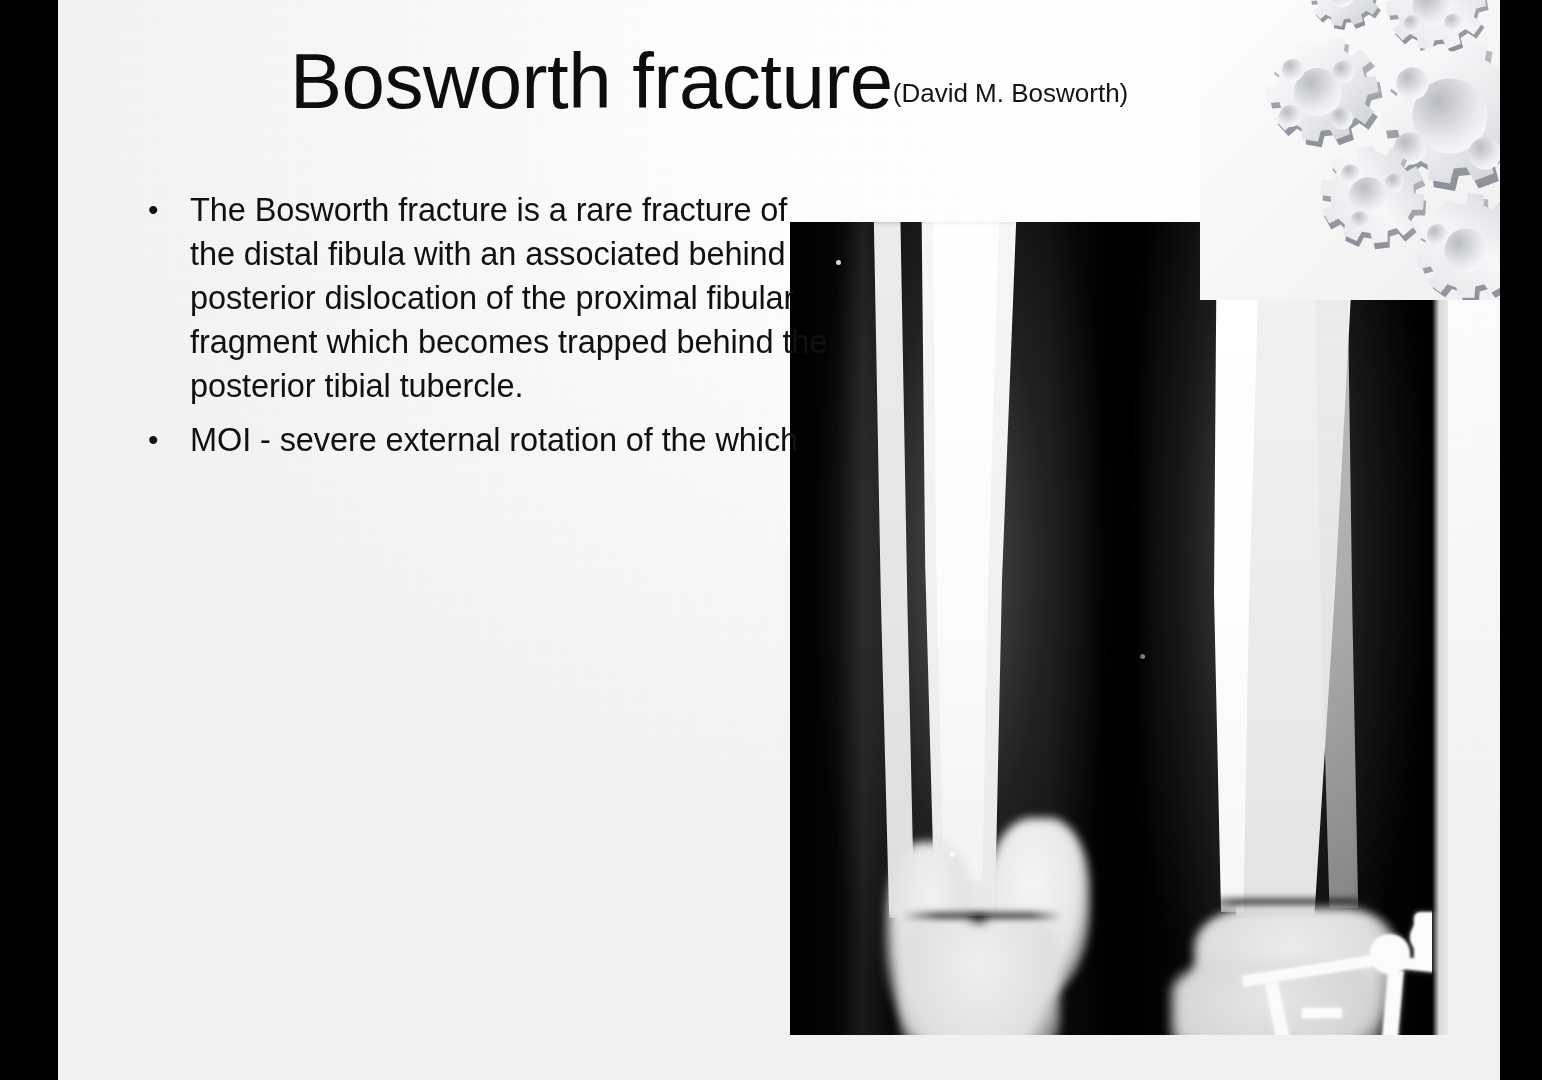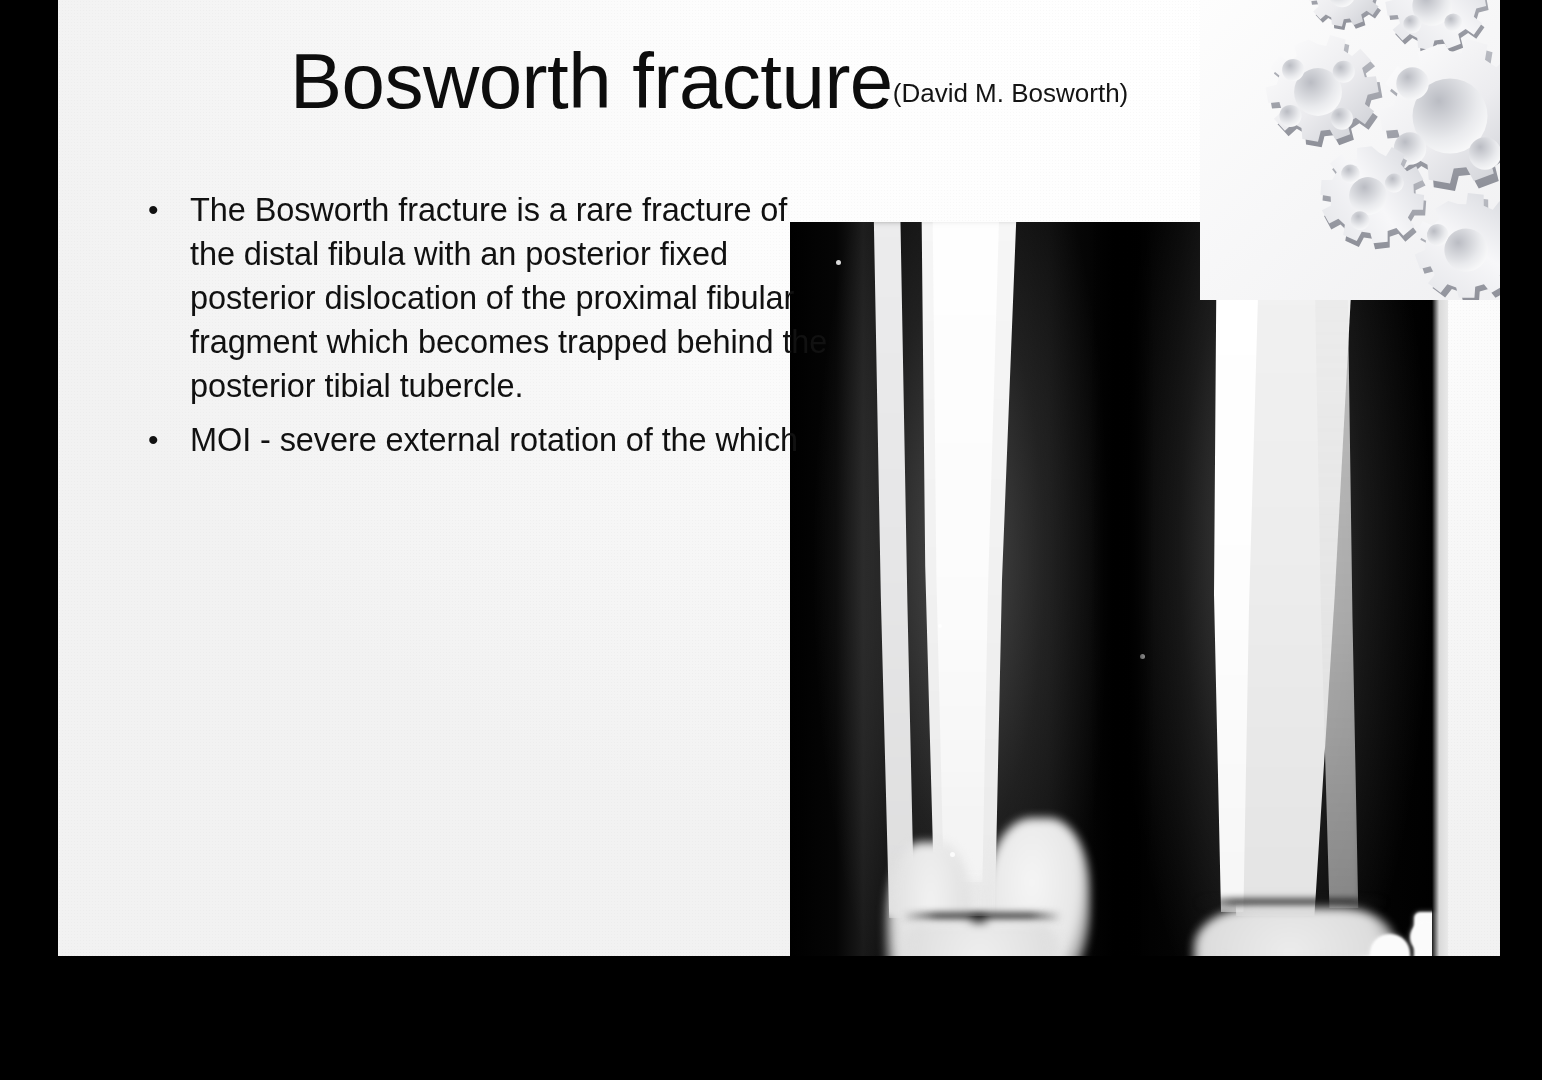--- a/index.html
+++ b/index.html
@@ -26,21 +26,21 @@
   }
   .bar-left  { left: 0;   width: 58px; }
   .bar-right { left: 1500px; width: 42px; }
 
   
   #slide-canvas {
     position: absolute;
     left: 58px;
     top: 0;
     width: 1442px;
-    height: 956px;
+    height: 1080px;
     overflow: hidden;
     background:
       radial-gradient(ellipse 1100px 820px at 74% 6%, #ffffff 0%, #fdfdfd 38%, #f7f7f7 68%, #f2f2f2 100%),
       linear-gradient(118deg, #ededed 0%, #f5f5f5 26%, #fbfbfb 56%, #ffffff 100%);
   }
   
   #slide-texture {
     position: absolute;
     inset: 0;
     background-image:
@@ -299,21 +299,21 @@
     <div id="title-block">
       <span id="title-line">
         <span id="title-main">Bosworth fracture</span><span id="title-sub">(David M. Bosworth)</span>
       </span>
     </div>
 
     <div id="body-block">
 
       <div class="bullet-row">
         <span class="bullet-dot">•</span>
-        <span class="bullet-text">The Bosworth fracture is a rare fracture of the distal fibula with an posterior fixed posterior dislocation of the proximal fibular fragment which becomes trapped behind the posterior tibial tubercle.</span>
+        <span class="bullet-text">The Bosworth fracture is a rare fracture of the distal fibula with an associated behind posterior dislocation of the proximal fibular fragment which becomes trapped behind the posterior tibial tubercle.</span>
       </div>
 
       <div class="bullet-row">
         <span class="bullet-dot">•</span>
         <span class="bullet-text">MOI - severe external rotation of the which</span>
       </div>
 
     </div>
 
     <div id="xray-figure">

